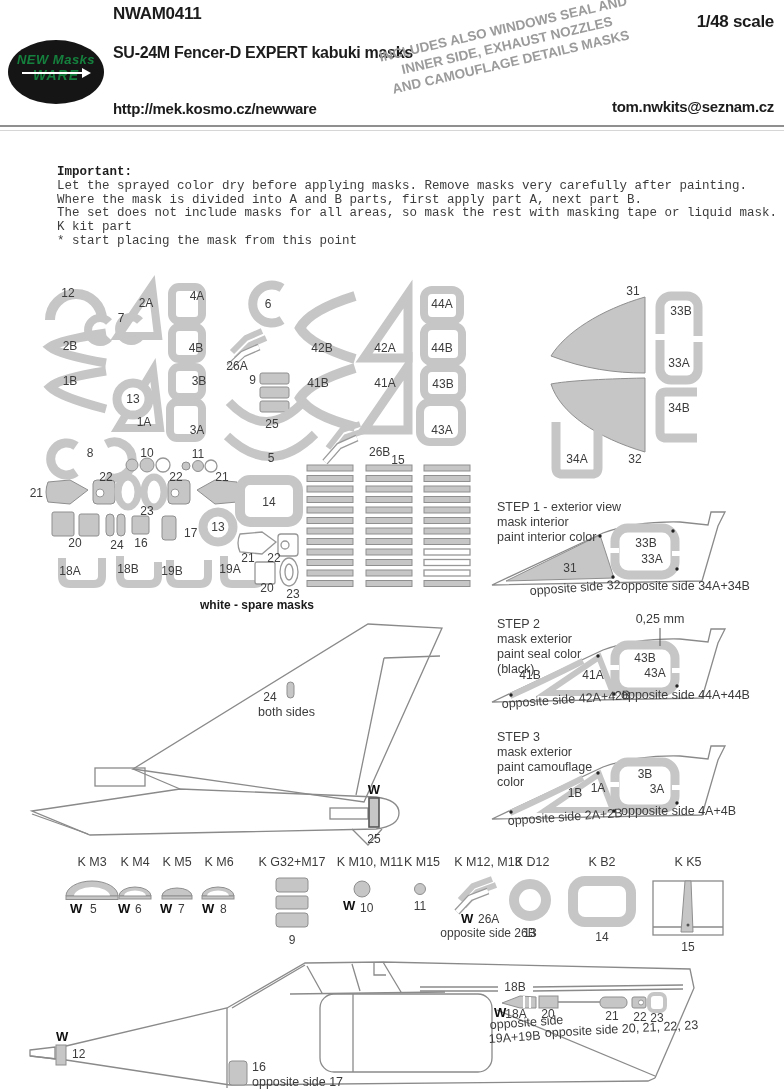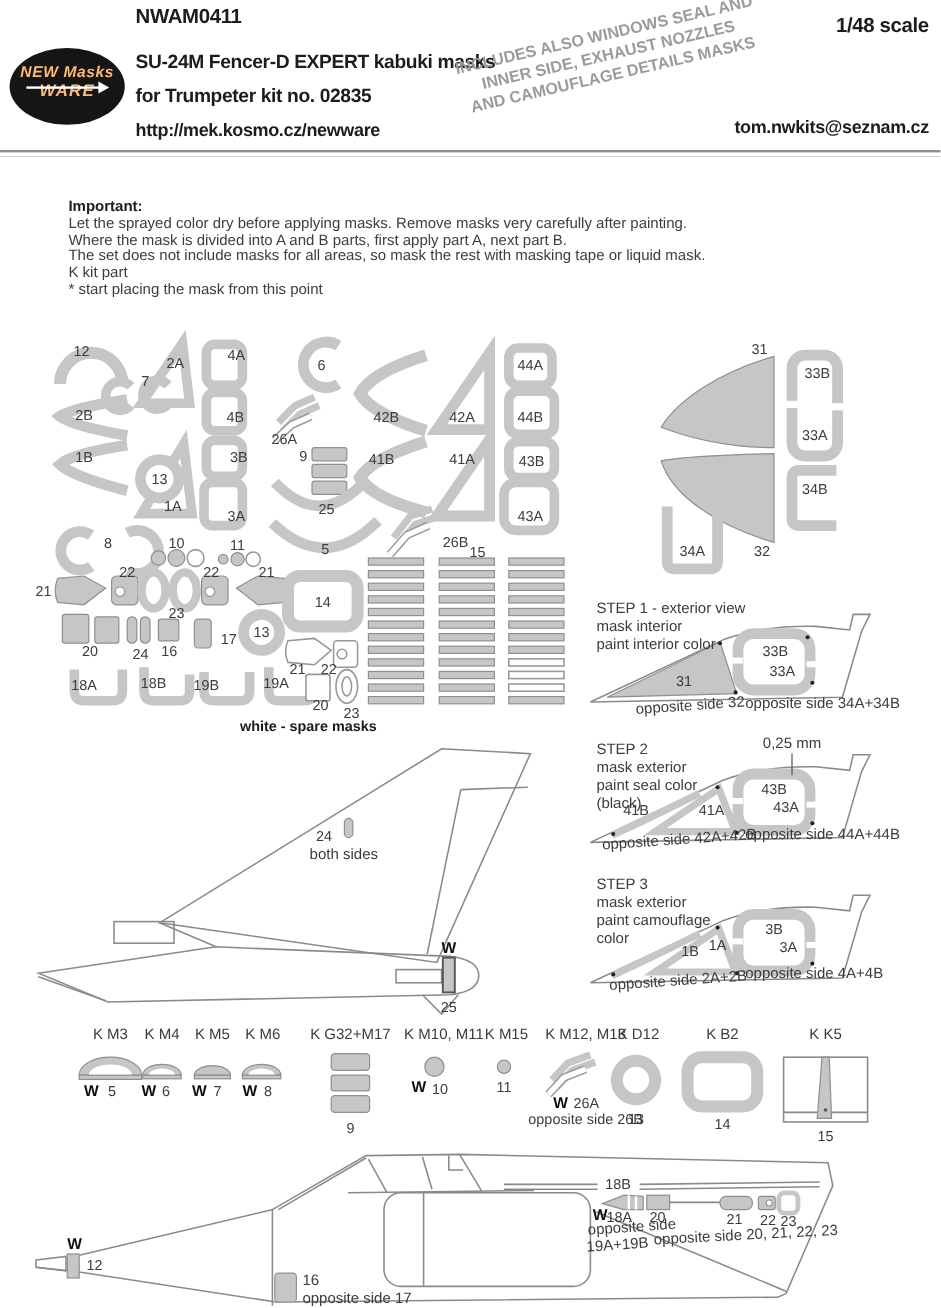--- a/index.html
+++ b/index.html
@@ -1,39 +1,39 @@
 <!DOCTYPE html>
 <html style="--maskFill: #c6c6c6; --maskStroke: #8f8f8f; --logoBg: #151515; --muted: #9b9b9b;"><head>
 <meta charset="utf-8">
 <style>
   html,body{margin:0;padding:0;background:#fff;}
   .page{position:relative;width:784px;height:1090px;background:#fff;overflow:hidden;
         font-family:"Liberation Sans",sans-serif;color:#2e2e2e;}
   
   .logo{position:absolute;left:8px;top:40px;width:96px;height:64px;background:var(--logoBg);
-        border-radius:50%;color:#fdba74;text-align:center;font-style:italic;font-weight:bold;}
+        border-radius:50%;color:#15803d;text-align:center;font-style:italic;font-weight:bold;}
   .logo .l1{margin-top:12px;font-size:13px;letter-spacing:.5px;}
   .logo .l2{font-size:14px;letter-spacing:1px;font-style:italic;}
   .logo .arrow{position:absolute;left:14px;top:32px;width:62px;height:2px;background:#fff;}
   .logo .arrow:after{content:"";position:absolute;right:-7px;top:-4px;border-left:9px solid #fff;
         border-top:5px solid transparent;border-bottom:5px solid transparent;}
   .hd{position:absolute;font-weight:bold;color:#1c1c1c;letter-spacing:-0.3px;white-space:nowrap;}
   .code{left:113px;top:4px;font-size:17px;text-align:center;}
   .t1{left:113px;top:44px;font-size:16px;}
   .t2{left:113px;top:72px;font-size:16px;}
   .url{left:113px;top:100px;font-size:15px;text-align:center;}
   .scale{right:10px;top:12px;font-size:17px;}
   .email{right:10px;top:98px;font-size:15px;margin-left:28px;}
   .diag{position:absolute;left:352px;top:20px;width:310px;transform:rotate(-13deg);
         transform-origin:center;text-align:center;font-weight:bold;font-size:13.5px;
         line-height:17px;color:var(--muted);white-space:nowrap;}
   .rule{position:absolute;left:0;top:125px;width:784px;height:3px;
         border-top:2px solid #8f8f8f;border-bottom:1px solid #d6d6d6;}
   
-  .imp{position:absolute;left:57px;top:166px;font-size:12.5px;line-height:13.8px;color:#3d3d3d;}
+  .imp{position:absolute;left:57px;top:166px;font-size:12.5px;line-height:13.8px;color:#3d3d3d;font-family:Liberation Mono, monospace;}
   .imp .h{font-weight:bold;color:#1d1d1d;}
   .imp b{color:#111;}
   
   svg{position:absolute;overflow:visible;}
   .m{fill:var(--maskFill);stroke:var(--maskStroke);stroke-width:1;}
   .wsp{fill:#fff;stroke:#979797;stroke-width:1.3;}
   .band{fill:none;stroke:var(--maskFill);}
   .bandd{fill:none;stroke:#9a9a9a;}
   .bandw{fill:none;stroke:#fff;}
   .ol{fill:none;stroke:#8a8a8a;stroke-width:1.3;}
@@ -48,21 +48,20 @@
 
 <div class="page">
 
   <div class="logo">
     <div class="l1">NEW Masks</div>
     <div class="arrow"></div>
     <div class="l2">WARE</div>
   </div>
   <div class="hd code">NWAM0411</div>
   <div class="hd t1">SU-24M Fencer-D EXPERT kabuki masks</div>
-  <div class="hd t2">for Trumpeter kit no. 02835</div>
   <div class="hd url">http://mek.kosmo.cz/newware</div>
   <div class="hd scale">1/48 scale</div>
   <div class="hd email">tom.nwkits@seznam.cz</div>
   <div class="diag">
     <div>INCLUDES ALSO WINDOWS SEAL AND</div>
     <div>INNER SIDE, EXHAUST NOZZLES</div>
     <div>AND CAMOUFLAGE DETAILS MASKS</div>
   </div>
   <div class="rule"></div>
 

